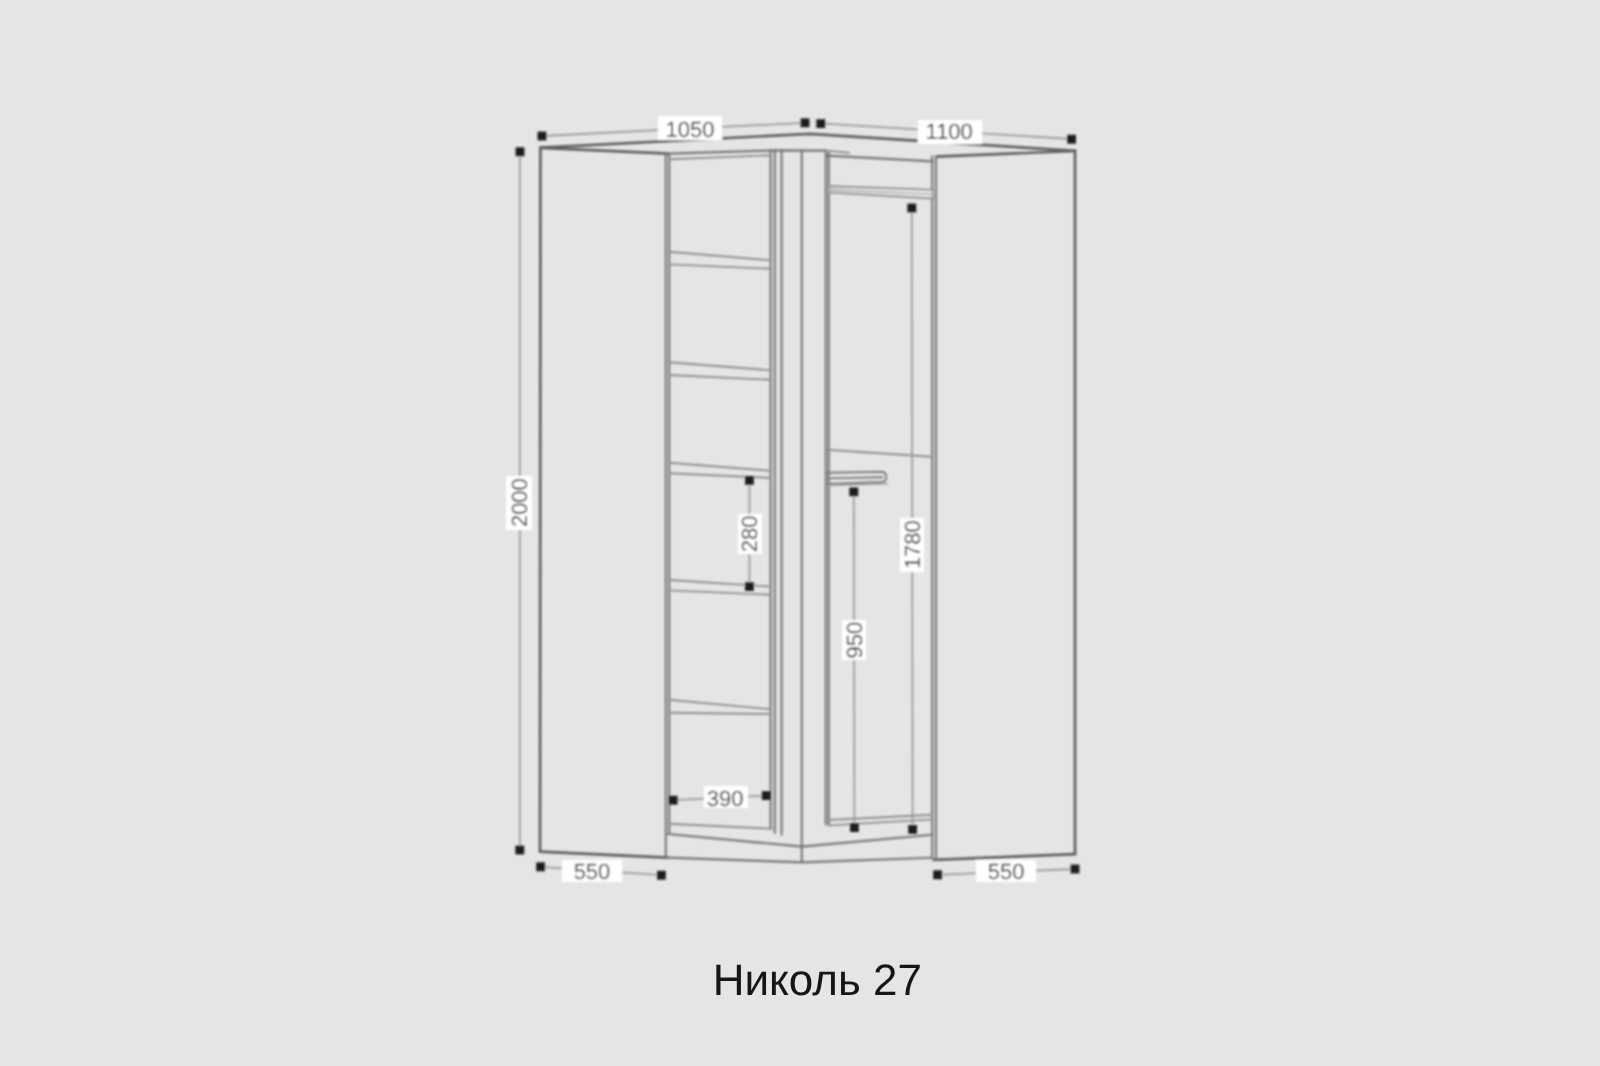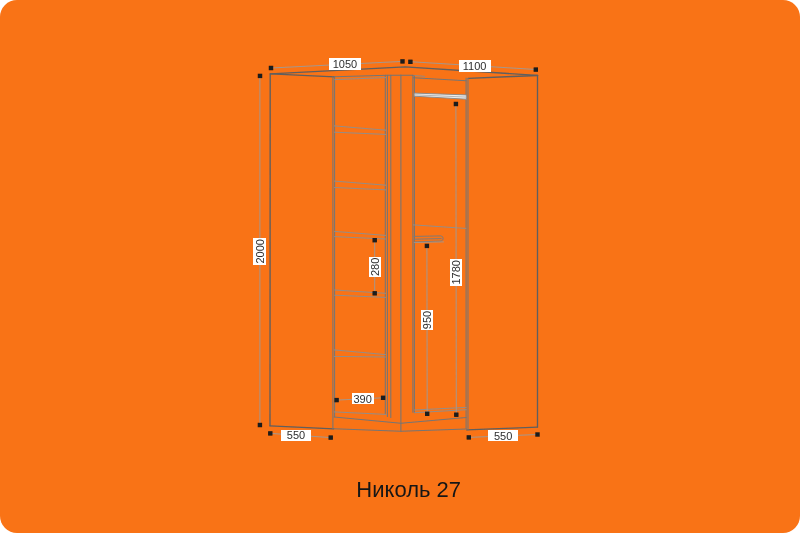--- a/index.html
+++ b/index.html
@@ -1,16 +1,16 @@
 <!DOCTYPE html>
 <html><head>
 <meta charset="utf-8">
 <style>
   html,body{margin:0;padding:0;background:#ffffff;}
-  .page{width:800px;height:533px;position:relative;background:#f97316;overflow:hidden;border-radius:17px;}
+  .page{width:800px;height:533px;position:relative;background:#e5e5e5;overflow:hidden;}
   svg{position:absolute;left:0;top:0;}
   text{font-family:"Liberation Sans",sans-serif;}
 </style>
 </head>
 <body>
 
 <div class="page">
 <svg width="800" height="533" viewBox="0 0 800 533">
   <defs>
     <filter id="soft" x="-5%" y="-5%" width="110%" height="110%">

